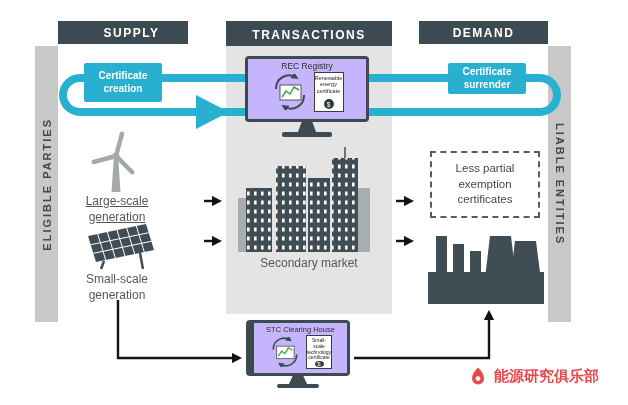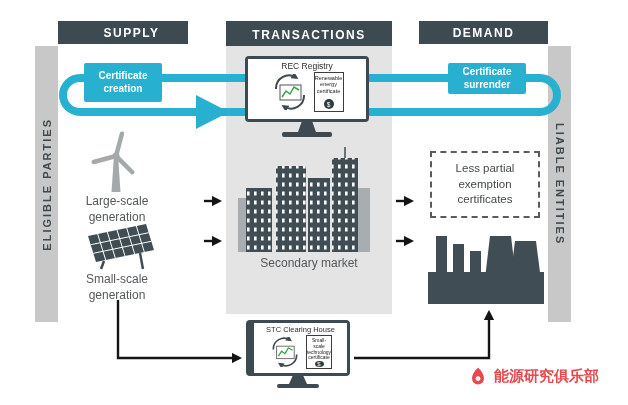--- a/index.html
+++ b/index.html
@@ -34,41 +34,41 @@
   #badge-create    { left:84px;  top:63px; width:78px; height:39px; }
   #badge-surrender { left:448px; top:63px; width:78px; height:31px; }
 
   
   .monitor { position:absolute; }
   #mon-rec { left:245px; top:56px; width:124px; }
   #mon-stc { left:246px; top:320px; width:104px; }
   .screen { background:var(--dark,#3d4a51); border-radius:4px; padding:3px; }
   #mon-rec .screen { height:66px; }
   #mon-stc .screen { height:56px;padding-left:8px; }
-  .screen-inner { background:#ffffff; height:100%; display:flex; flex-direction:column; align-items:center; }
+  .screen-inner { background:#c4b5fd; height:100%; display:flex; flex-direction:column; align-items:center; }
   .mtitle { font-size:8.5px; color:#2d2d2d; margin-top:2px; white-space:nowrap; }
   #mon-stc .mtitle { font-size:7.5px; }
   .mrow { display:flex; align-items:center; gap:5px; margin-top:1px; }
   .cert { width:30px; height:40px; border:1px solid #3c3c3c; background:#fff; display:flex;
           flex-direction:column; align-items:center; padding:2px 1px; }
   #mon-stc .cert { width:26px; height:34px; }
   .cert-text { font-size:5.5px; line-height:1.15; text-align:center; color:#1d1d1d; }
   #mon-stc .cert-text { font-size:5px; }
   .cert-seal { margin-top:auto; width:10px; height:10px; border-radius:50%; background:#2f3a40; color:#fff;
                font-size:6.5px; display:flex; align-items:center; justify-content:center; }
   #mon-stc .cert-seal { width:9px; height:9px; font-size:6px; }
   .stand { width:18px; height:10px; margin:0 auto; background:var(--dark,#3d4a51);
            clip-path:polygon(20% 0,80% 0,100% 100%,0 100%); }
   #mon-stc .stand { height:8px; }
   .mbase { width:50px; height:5px; margin:0 auto; background:var(--dark,#3d4a51); border-radius:2px; }
   #mon-stc .mbase { width:42px; height:4px; }
 
   
   .label { position:absolute; color:#54585b; font-size:12px; line-height:1.3; text-align:center; }
-  #lbl-large  { left:62px; top:194px; width:110px; }
+  #lbl-large  { left:62px; top:194px; width:110px;text-decoration:underline; }
   #lbl-small  { left:62px; top:272px; width:110px; }
   #lbl-market { left:243px; top:256px; width:132px; }
 
   
   .dashed-box { position:absolute; left:430px; top:151px; width:110px; height:67px;
                 border:2px dashed #565c60; color:#45494c; font-size:11.5px; line-height:1.35;
                 display:flex; align-items:center; justify-content:center; text-align:center; padding:4px 12px; }
 
   
   .watermark { position:absolute; left:468px; top:366px; display:flex; align-items:center; gap:6px; }

